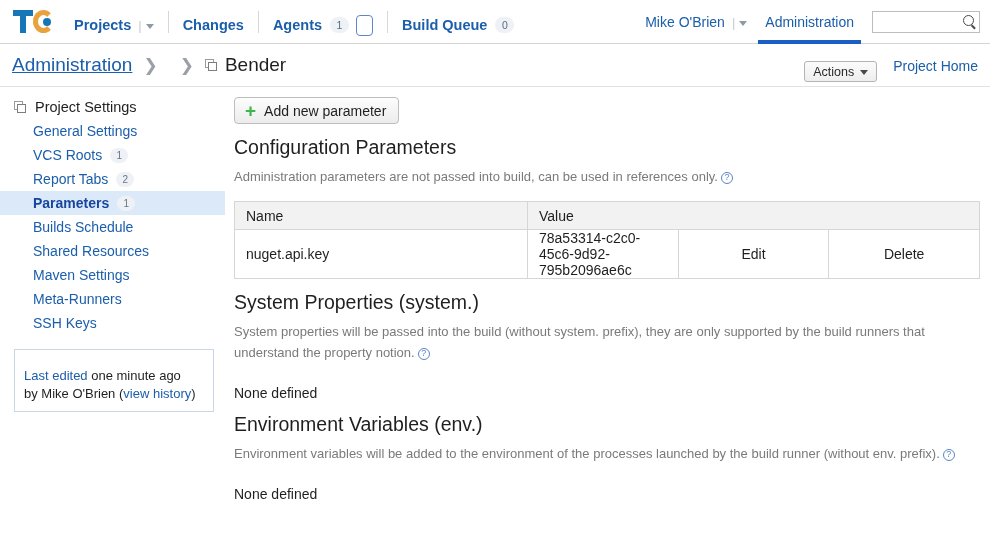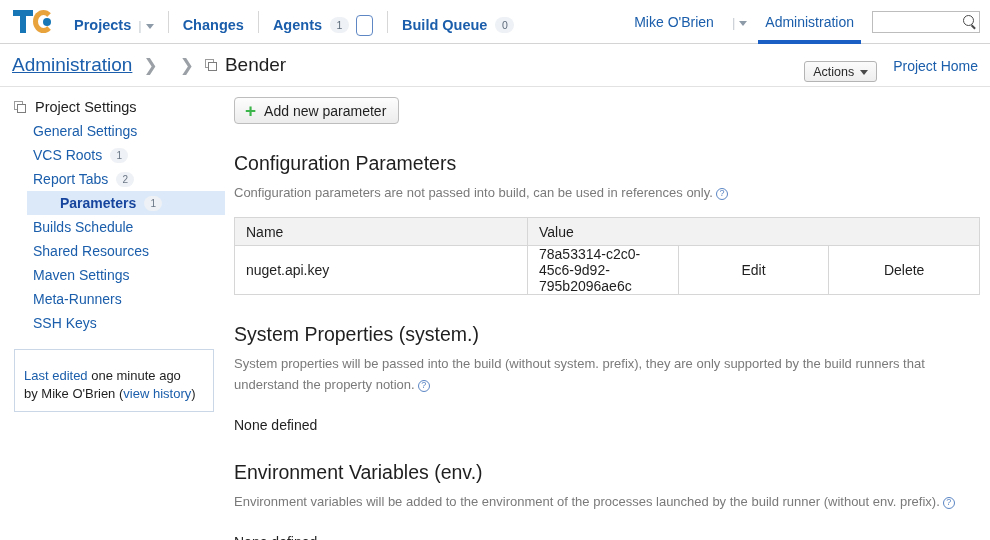--- a/index.html
+++ b/index.html
@@ -97,21 +97,20 @@
 
   .nav-right {
     position: absolute; right: 0; top: 0;
     height: 44px;
     display: flex; align-items: center;
   }
   .user-name {
     font-size: 14px; color: #1b5eab; cursor: pointer;
     display: flex; align-items: center;
     padding-right: 6px;
-    gap: 11px;
   }
   #admin-tab {
     position: relative;
     font-size: 14px; color: #1b5eab;
     padding: 0 12px;
     height: 44px;
     display: flex; align-items: center;
     cursor: pointer;
   }
   #admin-tab .underline {
@@ -237,21 +236,20 @@
     height: 24px;
     padding-left: 33px;
     font-size: 14px;
     color: #1b5eab;
     cursor: pointer;
   }
   .side-item.active {
     background: #dbe9f9;
     font-weight: bold;
     color: #17459e;
-    margin-left: 27px;
   }
   .side-badge {
     display: inline-flex; align-items: center; justify-content: center;
     min-width: 18px; height: 15px;
     margin-left: 8px; padding: 0 5px;
     border-radius: 8px;
     background: #eef1f5;
     color: #6a7685;
     font-size: 10px;
     font-weight: normal;
@@ -285,21 +283,21 @@
     cursor: pointer;
   }
   .plus-glyph {
     color: #3cb54a;
     font-size: 19px;
     font-weight: bold;
     line-height: 1;
     margin-right: 8px;
     margin-top: -1px;
   }
-  .section { margin-top: 28px; }
+  .section { margin-top: 12px; }
   .section-title {
     font-size: 19.5px;
     color: #1f1f1f;
     margin: 0 0 7px 0;
     font-weight: normal;
   }
   .section-desc {
     font-size: 13px;
     line-height: 21px;
     color: #7a7a7a;
@@ -516,21 +514,21 @@
   <div id="main">
 
     <div id="add-param-button">
       <span class="plus-glyph">+</span>
       <span>Add new parameter</span>
     </div>
 
     
     <div class="section">
       <h2 class="section-title">Configuration Parameters</h2>
-      <p class="section-desc"><span>Configuration parameters are not passed into build, can be used in references only.</span><span class="help-icon">?</span></p>
+      <p class="section-desc"><span>Administration parameters are not passed into build, can be used in references only.</span><span class="help-icon">?</span></p>
 
       <table id="params-table">
         <thead>
           <tr>
             <th class="col-name">Name</th>
             <th class="col-value" colspan="3">Value</th>
           </tr>
         </thead>
         <tbody>
           <tr>

